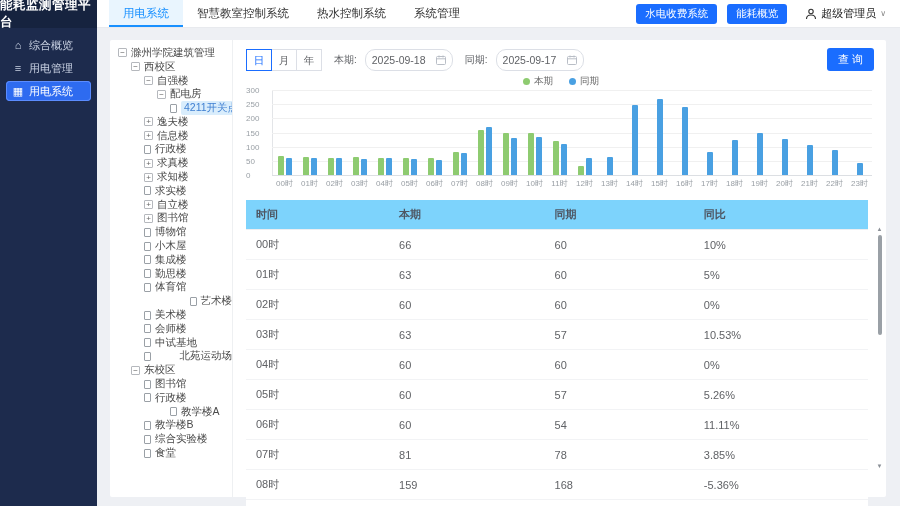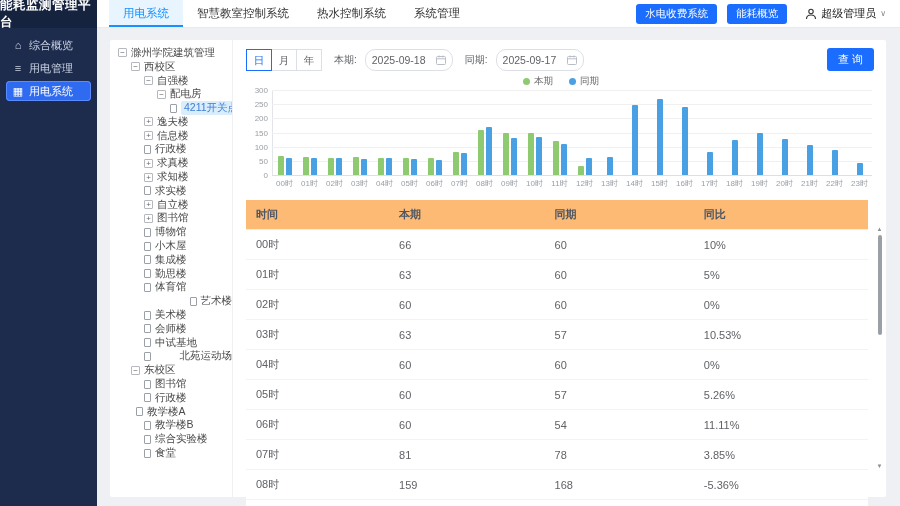--- a/index.html
+++ b/index.html
@@ -47,31 +47,31 @@
 
   
   .chart { position:absolute; top:34px; left:12px; right:10px; height:112px; }
   .legend { height:14px; display:flex; justify-content:center; gap:16px; align-items:center; }
   .litem { display:flex; align-items:center; gap:4px; font-size:9.5px; color:#666; cursor:pointer; }
   .ldot { width:7px; height:7px; border-radius:50%; }
   .plot-wrap { position:relative; margin-left:26px; margin-right:4px; height:85px; margin-top:2px; }
   .gline { position:absolute; left:0; right:0; border-top:1px solid #f0f0f0; }
   .gline.zero { border-top:1px solid #dcdfe3; }
   .yaxis { position:absolute; left:0; top:0; bottom:0; border-left:1px solid #e3e5e8; }
-  .ylab { position:absolute; width:22px; text-align:right; font-size:8px; color:#9aa0a6; transform:translateY(-4px); }
+  .ylab { position:absolute; width:22px; text-align:left; font-size:8px; color:#9aa0a6; transform:translateY(-4px); }
   .groups { position:absolute; left:0; right:0; top:0; bottom:0; display:flex; align-items:flex-end; }
   .grp { flex:1; display:flex; justify-content:center; align-items:flex-end; gap:2px; height:100%; }
   .bar { width:6px; border-radius:1px 1px 0 0; }
   .xlabs { display:flex; margin-left:26px; margin-right:4px; margin-top:3px; }
   .xlab { flex:1; text-align:center; font-size:8px; color:#9aa0a6; white-space:nowrap; }
 
   
   .dtable { position:absolute; top:160px; left:12px; right:18px; }
   table { width:100%; border-collapse:collapse; table-layout:fixed; }
-  th { background:#fdba74; font-size:11px; color:#4e5663; font-weight:bold; text-align:left; padding:7px 10px; border-bottom:1px solid #eceef1; }
+  th { background:#7dd3fc; font-size:11px; color:#4e5663; font-weight:bold; text-align:left; padding:7px 10px; border-bottom:1px solid #eceef1; }
   td { font-size:11px; color:#606266; padding:7px 10px; border-bottom:1px solid #f2f3f5; background:#fff; }
   col.c1{width:23%} col.c2{width:25%} col.c3{width:24%} col.c4{width:28%}
 
   
   .vscroll { position:absolute; right:3px; top:186px; bottom:28px; width:7px; }
   .varrow { position:absolute; left:0; width:7px; font-size:6px; color:#8a8f96; text-align:center; line-height:6px; cursor:pointer; }
   .varrow.up { top:0; } .varrow.down { bottom:0; }
   .vthumb { position:absolute; left:1.5px; width:4px; top:9px; height:100px; background:#9aa0a6; border-radius:2px; cursor:pointer; }
 
   
@@ -221,21 +221,21 @@
           <span class="lbl">东校区</span>
         </div>
         <div class="tnode" style="padding-left: 34px;">
           <span class="ficon"></span>
           <span class="lbl">图书馆</span>
         </div>
         <div class="tnode" style="padding-left: 34px;">
           <span class="ficon"></span>
           <span class="lbl">行政楼</span>
         </div>
-        <div class="tnode" style="padding-left: 26px;">
+        <div class="tnode" style="padding-left: 34px; margin-left: 26px;">
           <span class="ficon"></span>
           <span class="lbl">教学楼A</span>
         </div>
         <div class="tnode" style="padding-left: 34px;">
           <span class="ficon"></span>
           <span class="lbl">教学楼B</span>
         </div>
         <div class="tnode" style="padding-left: 34px;">
           <span class="ficon"></span>
           <span class="lbl">综合实验楼</span>

